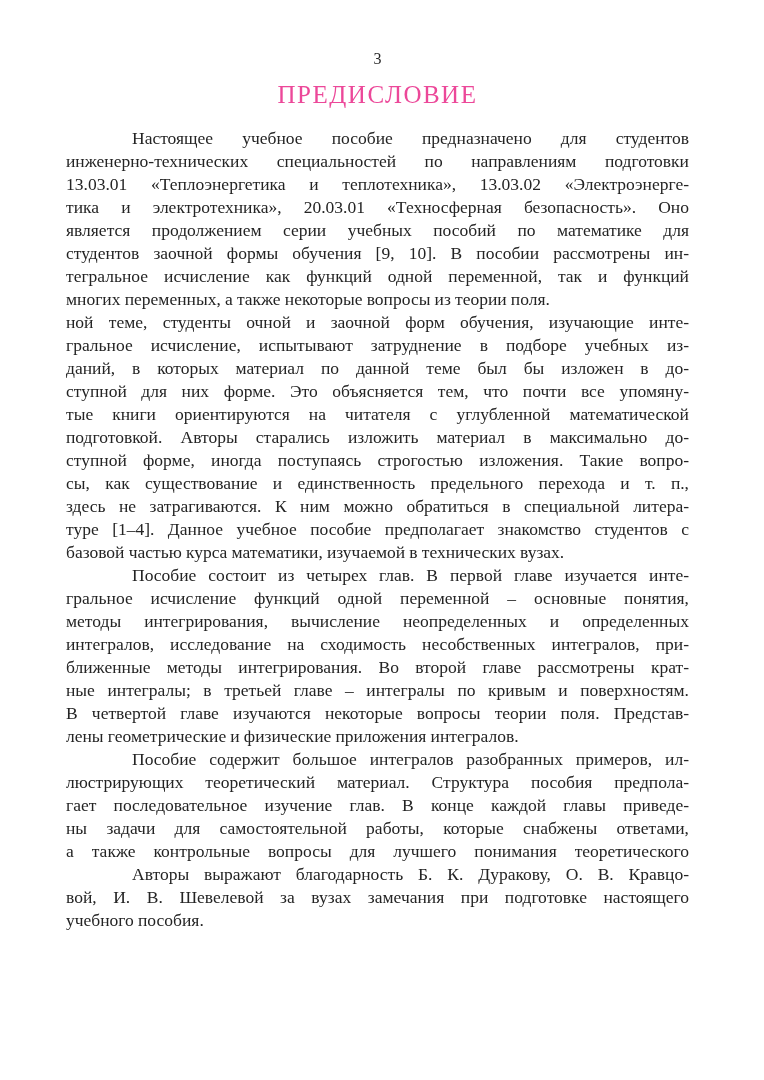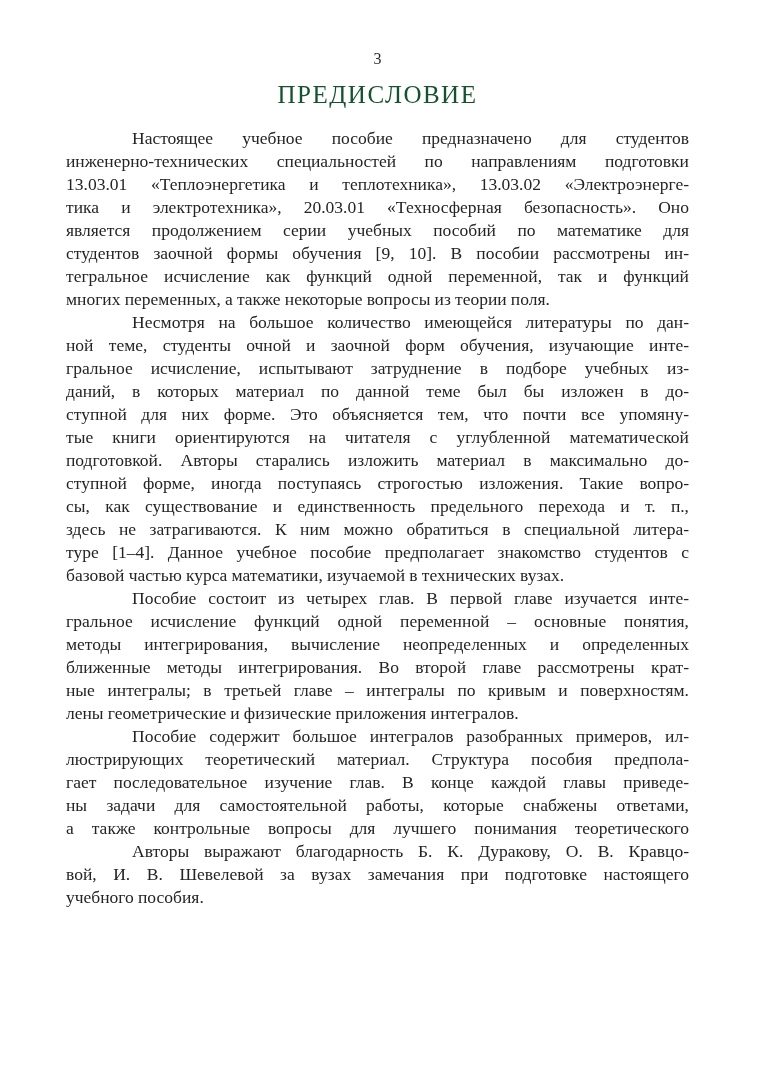--- a/index.html
+++ b/index.html
@@ -26,21 +26,21 @@
     font-size: 16px;
     line-height: 18px;
     color: #2a2a2a;
   }
   .page-title {
     text-align: center;
     font-size: 25px;
     line-height: 30px;
     letter-spacing: 1.5px;
     margin-top: 12px;
-    color: #14532d;
+    color: #ec4899;
     font-weight: normal;
   }
   .document-body {
     margin-top: 8px;
     font-family: Liberation Serif, serif;
   }
   .paragraph {
     margin: 0;
     padding: 0;
   }
@@ -72,39 +72,40 @@
         <div class="line first">Настоящее учебное пособие предназначено для студентов</div>
         <div class="line">инженерно-технических специальностей по направлениям подготовки</div>
         <div class="line">13.03.01 «Теплоэнергетика и теплотехника», 13.03.02 «Электроэнерге-</div>
         <div class="line">тика и электротехника», 20.03.01 «Техносферная безопасность». Оно</div>
         <div class="line">является продолжением серии учебных пособий по математике для</div>
         <div class="line">студентов заочной формы обучения [9, 10]. В пособии рассмотрены ин-</div>
         <div class="line">тегральное исчисление как функций одной переменной, так и функций</div>
         <div class="line last">многих переменных, а также некоторые вопросы из теории поля.</div>
       </div>
       <div class="paragraph">
-        <div class="line first">Несмотря на большое количество имеющейся литературы по дан-</div>
         <div class="line">ной теме, студенты очной и заочной форм обучения, изучающие инте-</div>
         <div class="line">гральное исчисление, испытывают затруднение в подборе учебных из-</div>
         <div class="line">даний, в которых материал по данной теме был бы изложен в до-</div>
         <div class="line">ступной для них форме. Это объясняется тем, что почти все упомяну-</div>
         <div class="line">тые книги ориентируются на читателя с углубленной математической</div>
         <div class="line">подготовкой. Авторы старались изложить материал в максимально до-</div>
         <div class="line">ступной форме, иногда поступаясь строгостью изложения. Такие вопро-</div>
         <div class="line">сы, как существование и единственность предельного перехода и т. п.,</div>
         <div class="line">здесь не затрагиваются. К ним можно обратиться в специальной литера-</div>
         <div class="line">туре [1–4]. Данное учебное пособие предполагает знакомство студентов с</div>
         <div class="line last">базовой частью курса математики, изучаемой в технических вузах.</div>
       </div>
       <div class="paragraph">
         <div class="line first">Пособие состоит из четырех глав. В первой главе изучается инте-</div>
         <div class="line">гральное исчисление функций одной переменной – основные понятия,</div>
         <div class="line">методы интегрирования, вычисление неопределенных и определенных</div>
+        <div class="line">интегралов, исследование на сходимость несобственных интегралов, при-</div>
         <div class="line">ближенные методы интегрирования. Во второй главе рассмотрены крат-</div>
         <div class="line">ные интегралы; в третьей главе – интегралы по кривым и поверхностям.</div>
+        <div class="line">В четвертой главе изучаются некоторые вопросы теории поля. Представ-</div>
         <div class="line last">лены геометрические и физические приложения интегралов.</div>
       </div>
       <div class="paragraph">
         <div class="line first">Пособие содержит большое интегралов разобранных примеров, ил-</div>
         <div class="line">люстрирующих теоретический материал. Структура пособия предпола-</div>
         <div class="line">гает последовательное изучение глав. В конце каждой главы приведе-</div>
         <div class="line">ны задачи для самостоятельной работы, которые снабжены ответами,</div>
         <div class="line">а также контрольные вопросы для лучшего понимания теоретического</div>
       </div>
       <div class="paragraph">

